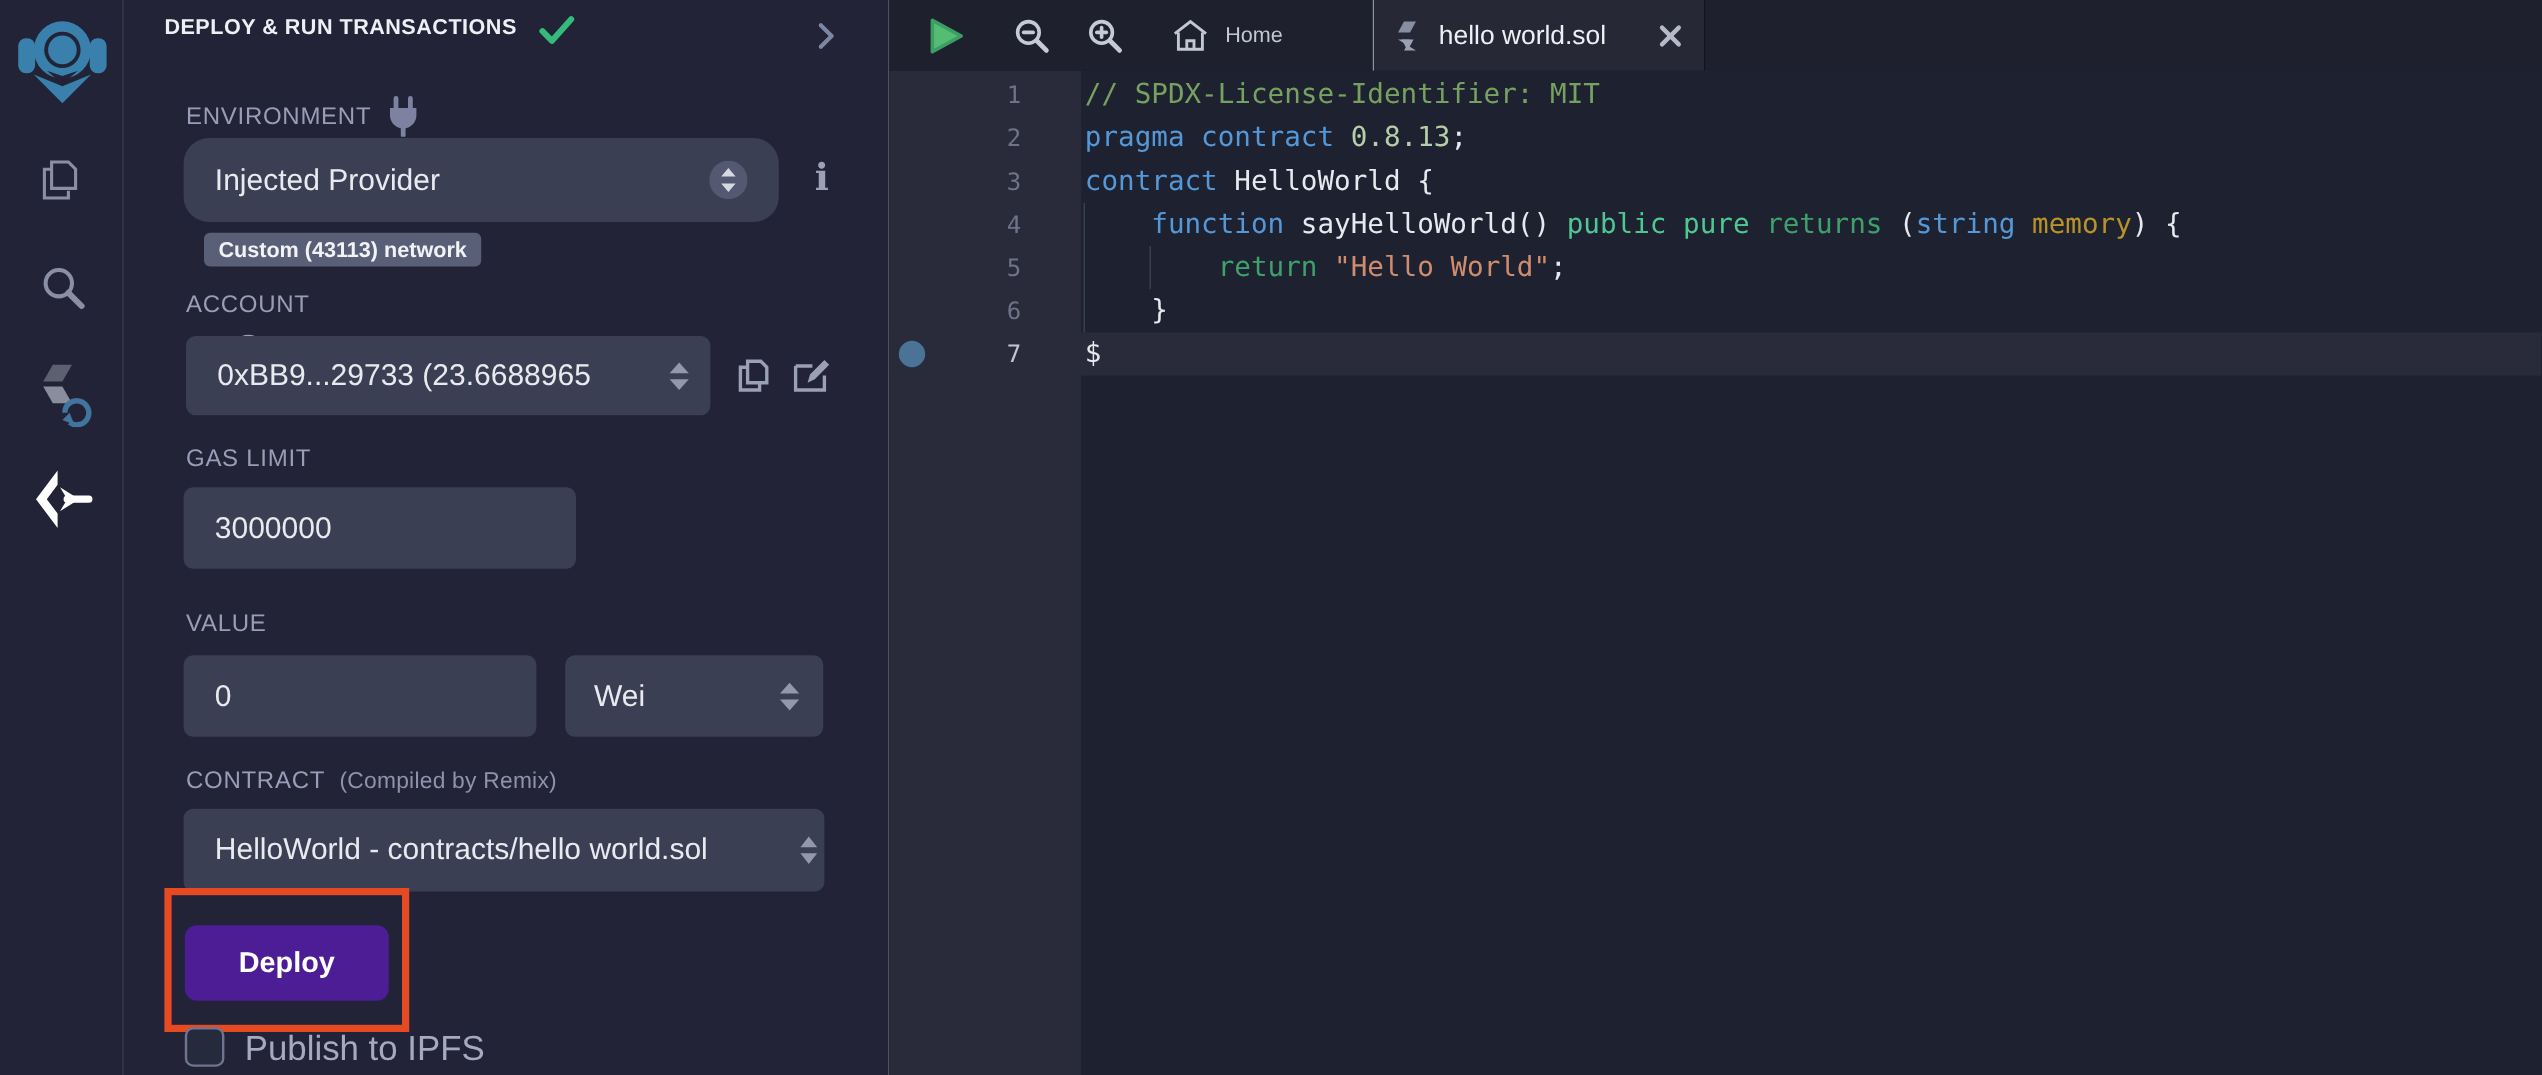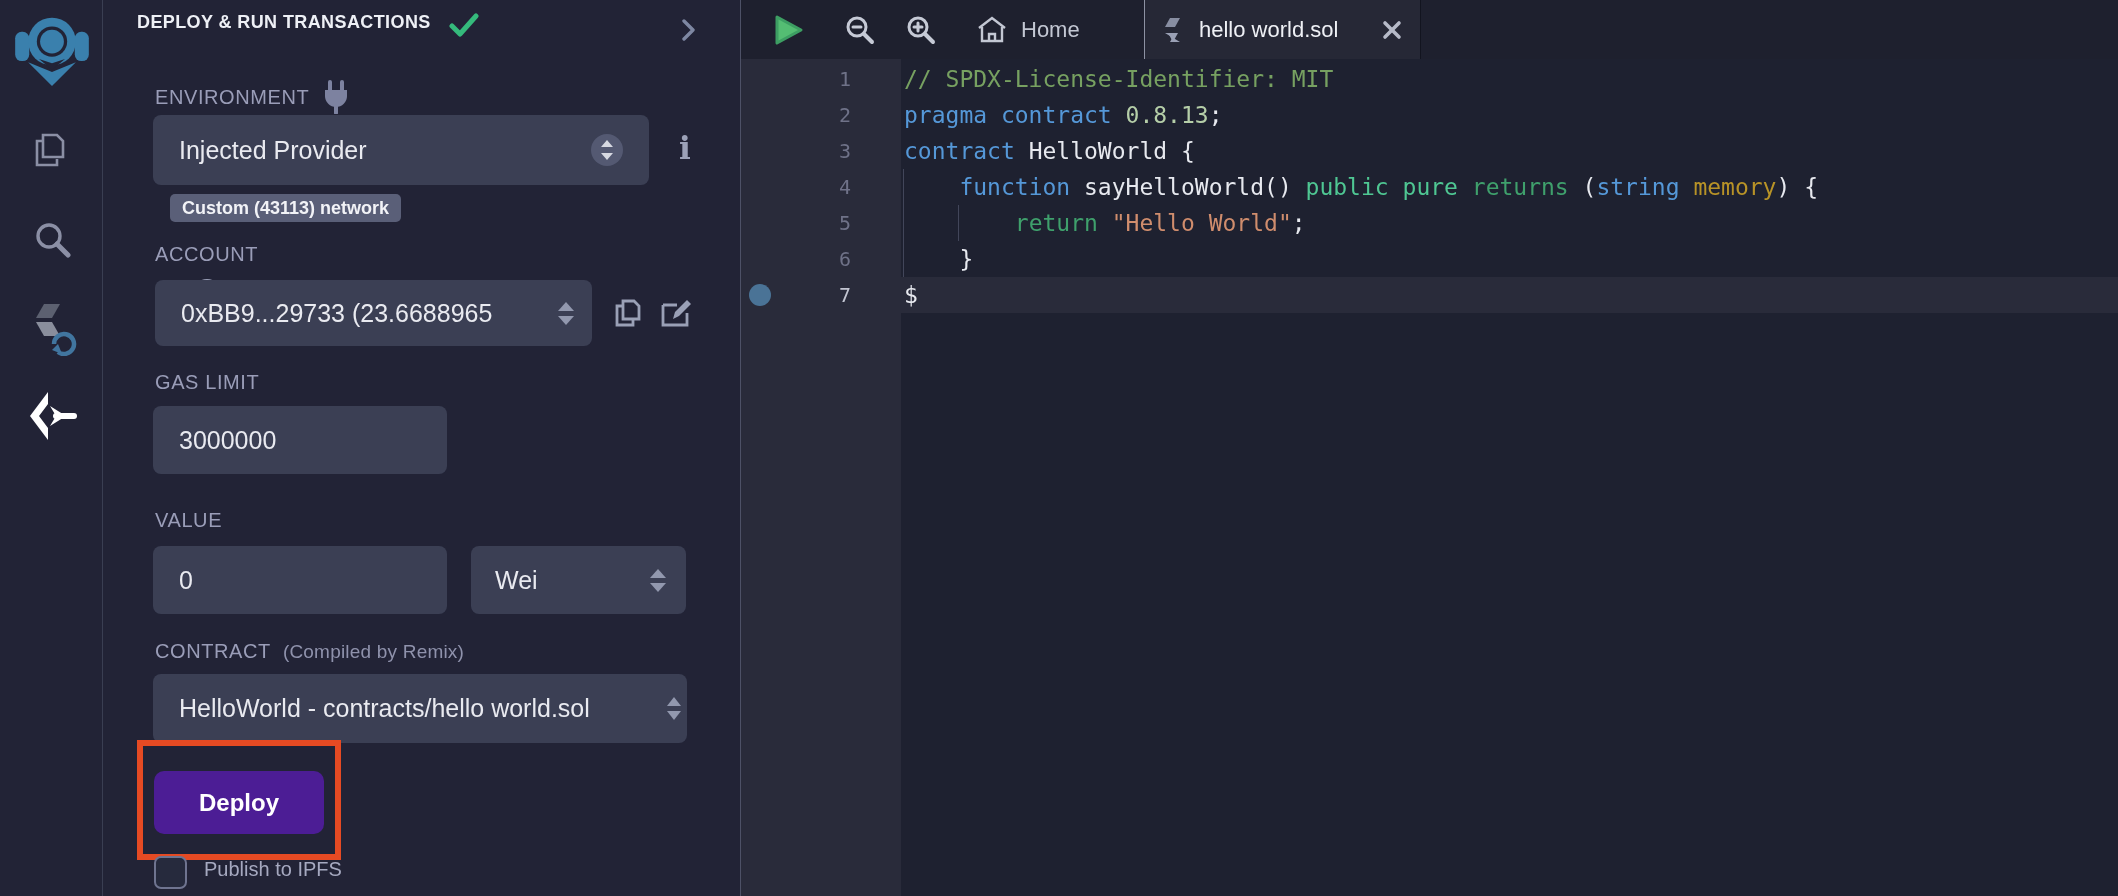--- a/index.html
+++ b/index.html
@@ -31,29 +31,29 @@
   .info-i{position:absolute;left:575px;top:130px;font-family:"DejaVu Serif",serif;font-weight:bold;
           font-size:31px;color:#9ca1b8;cursor:pointer;}
   .icon-btn{position:absolute;cursor:pointer;}
   .deploy-btn{position:absolute;left:50px;top:771px;width:170px;height:63px;background:#4c1d95;
               border:none;border-radius:10px;color:#fff;font-size:24px;font-weight:bold;
               font-family:Liberation Sans, sans-serif;cursor:pointer;}
   .annotation-rect{position:absolute;left:33px;top:740px;width:204px;height:120px;
                    border:6px solid #e64a23;pointer-events:none;}
   .checkbox{position:absolute;left:50px;top:856px;width:33px;height:33px;border:2px solid #6f7490;
             border-radius:7px;background:#262a3d;cursor:pointer;}
-  .publish-label{position:absolute;left:100px;top:858px;font-size:20px;color:#a6a9c0;}
+  .publish-label{position:absolute;left:100px;top:858px;font-size:29px;color:#a6a9c0;}
 
   
   .editor{position:absolute;left:740px;top:0;width:1378px;height:896px;background:#1e2130;
           border-left:1px solid #4d5166;}
   .tabbar{position:absolute;left:0;top:0;right:0;height:59px;background:#1e202e;}
   .tab-tool{position:absolute;top:0;height:59px;display:flex;align-items:center;cursor:pointer;}
   .home-tab{position:absolute;left:226px;top:0;height:59px;display:flex;align-items:center;gap:14px;
-            padding:0 10px;font-size:22px;color:#c3c7d3;cursor:pointer;}
+            padding:0 10px;font-size:18px;color:#c3c7d3;cursor:pointer;}
   .file-tab{position:absolute;left:403px;top:0;width:277px;height:59px;background:#262836;
             border-left:1px solid #8d92a3;border-right:1px solid #12141f;display:flex;align-items:center;
             gap:14px;padding:0 18px;font-size:22px;color:#eef0f5;cursor:pointer;}
   .editor-body{position:absolute;left:0;top:59px;right:0;bottom:0;background:#1e2130;}
   .gutter-bg{position:absolute;left:0;top:0;width:160px;bottom:0;background:#292b3a;}
   .cur-line{position:absolute;left:0;top:218px;height:36px;right:0;background:#292b3a;}
   .code-rows{position:absolute;left:0;top:2px;right:0;font-family:"DejaVu Sans Mono",monospace;}
   .code-row{display:flex;height:36px;line-height:36px;position:relative;cursor:text;}
   .ln{width:120px;padding-right:10px;text-align:right;font-size:20px;color:#6f7288;flex:none;cursor:pointer;}
   .ln.active{color:#c2c5d1;}
@@ -140,21 +140,21 @@
       <span>ENVIRONMENT</span>
       <span>
         <svg width="30" height="34" viewBox="0 0 30 34">
           <line x1="9" y1="2" x2="9" y2="10" stroke="#7d82a0" stroke-width="4" stroke-linecap="round"></line>
           <line x1="21" y1="2" x2="21" y2="10" stroke="#7d82a0" stroke-width="4" stroke-linecap="round"></line>
           <path d="M4 10 h22 v6 a11 11 0 0 1 -22 0 z" fill="#7d82a0"></path>
           <line x1="15" y1="26" x2="15" y2="33" stroke="#7d82a0" stroke-width="4" stroke-linecap="round"></line>
         </svg>
       </span>
     </div>
-    <div class="field" style="left:49px;top:115px;width:496px;height:70px;">
+    <div class="field" style="left:49px;top:115px;width:496px;height:70px;border-radius:21px;">
       <span class="txt">Injected Provider</span>
       <span style="position:absolute;right:26px;">
         <svg width="32" height="32" viewBox="0 0 32 32">
           <circle cx="16" cy="16" r="16" fill="#545972"></circle>
           <path d="M10 13 L16 6 L22 13 Z" fill="#d7d9e2"></path>
           <path d="M10 19 L16 26 L22 19 Z" fill="#d7d9e2"></path>
         </svg>
       </span>
     </div>
     <span class="info-i">i</span>
@@ -186,21 +186,21 @@
     <span class="icon-btn" style="left:553px;top:295px;">
       <svg width="36" height="36" viewBox="0 0 36 36">
         <path d="M6 10 h14 M6 10 v20 h24 v-12" fill="none" stroke="#9aa0b6" stroke-width="2.8"></path>
         <path d="M16 24 L18 17 L30 5 L34 9 L22 21 Z" fill="#9aa0b6"></path>
       </svg>
     </span>
 
     <div class="sec-label" style="left:51px;top:371px;">
       <span>GAS LIMIT</span>
     </div>
-    <div class="field" style="left:49px;top:406px;width:294px;height:68px;cursor:text;text-align:right;">
+    <div class="field" style="left:49px;top:406px;width:327px;height:68px;cursor:text;text-align:right;">
       <span class="txt">3000000</span>
     </div>
 
     <div class="sec-label" style="left:51px;top:509px;">
       <span>VALUE</span>
     </div>
     <div class="field" style="left:49px;top:546px;width:294px;height:68px;cursor:text;">
       <span class="txt">0</span>
     </div>
     <div class="field" style="left:367px;top:546px;width:215px;height:68px;">

